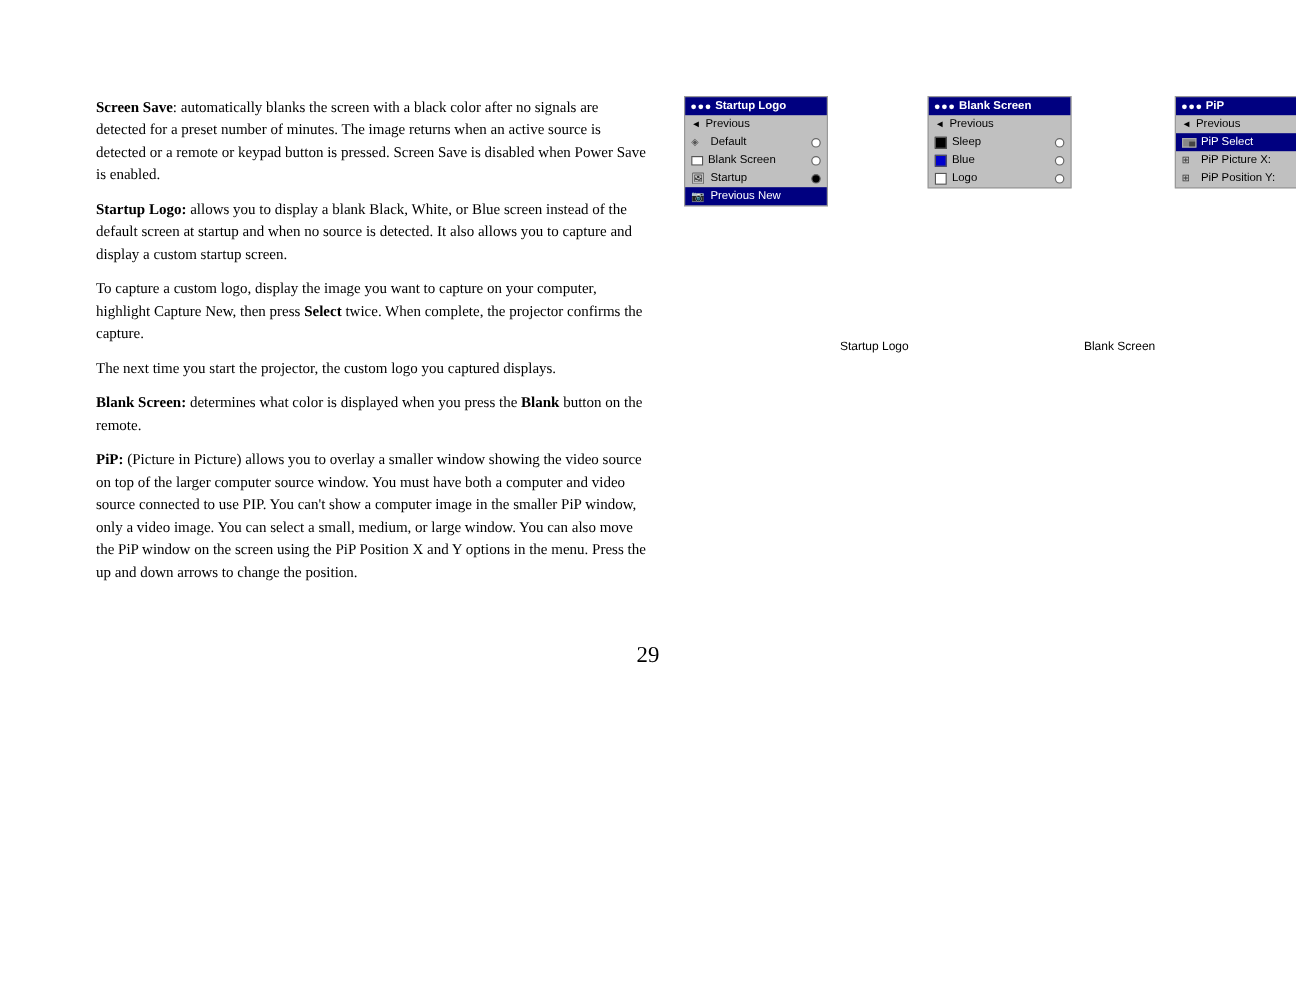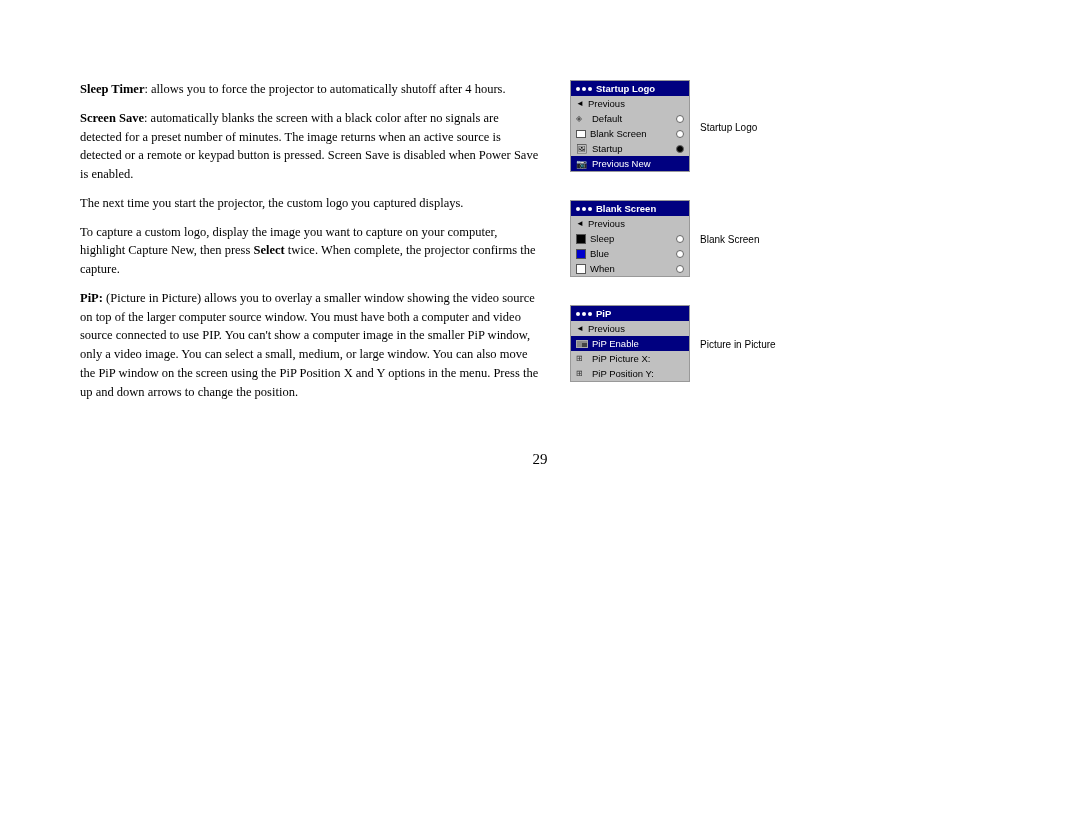--- a/index.html
+++ b/index.html
@@ -38,22 +38,22 @@
     }
 
     .text-column p strong {
       font-weight: bold;
     }
 
     .menus-column {
       width: 220px;
       flex-shrink: 0;
       display: flex;
-      flex-direction: column;
-      gap: 28px;
+      flex-direction: row;
+      gap: 16px;
       padding-top: 0px;
     }
 
     .menu-group {
       display: flex;
       align-items: flex-start;
       gap: 10px;
     }
 
     .menu-box {
@@ -143,48 +143,51 @@
       font-family: Arial, sans-serif;
       color: #000;
       white-space: nowrap;
       align-self: center;
       margin-top: 2px;
     }
 
     .page-number {
       text-align: center;
       margin-top: 40px;
-      font-size: 15px;
+      font-size: 19px;
     }
   </style>
 </head>
 <body>
 
 <div class="page-container">
   <div class="content-area">
 
     <div class="text-column">
 
-      <p>
-        <strong>Sleep Timer</strong><span>: allows you to force the projector to automatically shutoff after 4 hours.</span>
-      </p>
 
       <p>
         <strong>Screen Save</strong><span>: automatically blanks the screen with a black color after no signals are detected for a preset number of minutes. The image returns when an active source is detected or a remote or keypad button is pressed. Screen Save is disabled when Power Save is enabled.</span>
       </p>
 
+      <p>
+        <strong>Startup Logo:</strong><span> allows you to display a blank Black, White, or Blue screen instead of the default screen at startup and when no source is detected. It also allows you to capture and display a custom startup screen.</span>
+      </p>
+
+      <p>
+        <span>To capture a custom logo, display the image you want to capture on your computer, highlight Capture New, then press <strong>Select</strong> twice. When complete, the projector confirms the capture.</span>
+      </p>
 
       <p>
         <span>The next time you start the projector, the custom logo you captured displays.</span>
       </p>
 
       <p>
-        <span>To capture a custom logo, display the image you want to capture on your computer, highlight Capture New, then press <strong>Select</strong> twice. When complete, the projector confirms the capture.</span>
-      </p>
-
+        <strong>Blank Screen:</strong><span> determines what color is displayed when you press the <strong>Blank</strong> button on the remote.</span>
+      </p>
 
       <p>
         <strong>PiP:</strong><span> (Picture in Picture) allows you to overlay a smaller window showing the video source on top of the larger computer source window. You must have both a computer and video source connected to use PIP. You can't show a computer image in the smaller PiP window, only a video image. You can select a small, medium, or large window. You can also move the PiP window on the screen using the PiP Position X and Y options in the menu. Press the up and down arrows to change the position.</span>
       </p>
 
     </div>
 
     <div class="menus-column">
 
       <div class="menu-group">
@@ -243,21 +246,21 @@
             <span>Sleep</span>
             <span class="radio"></span>
           </div>
           <div class="menu-item">
             <span class="color-swatch" style="background:#0000cc;"></span>
             <span>Blue</span>
             <span class="radio"></span>
           </div>
           <div class="menu-item">
             <span class="color-swatch" style="background:#ffffff; border:1px solid #555;"></span>
-            <span>When</span>
+            <span>Logo</span>
             <span class="radio"></span>
           </div>
         </div>
         <div class="menu-label">Blank Screen</div>
       </div>
 
       <div class="menu-group">
         <div class="menu-box">
           <div class="menu-title-bar">
             <span class="menu-dots">
@@ -268,21 +271,21 @@
             <span>PiP</span>
           </div>
           <div class="menu-item">
             <span class="arrow">◄</span>
             <span>Previous</span>
           </div>
           <div class="menu-item highlighted">
             <span class="icon-placeholder" style="width:12px;height:8px;background:#888;border:1px solid #aaa;display:inline-block;position:relative;">
               <span style="position:absolute;bottom:0;right:0;width:5px;height:4px;background:#444;display:block;"></span>
             </span>
-            <span>PiP Enable</span>
+            <span>PiP Select</span>
           </div>
           <div class="menu-item">
             <span class="icon-placeholder" style="font-size:8px; color:#333; width:12px;">⊞</span>
             <span>PiP Picture X:</span>
           </div>
           <div class="menu-item">
             <span class="icon-placeholder" style="font-size:8px; color:#333; width:12px;">⊞</span>
             <span>PiP Position Y:</span>
           </div>
         </div>

